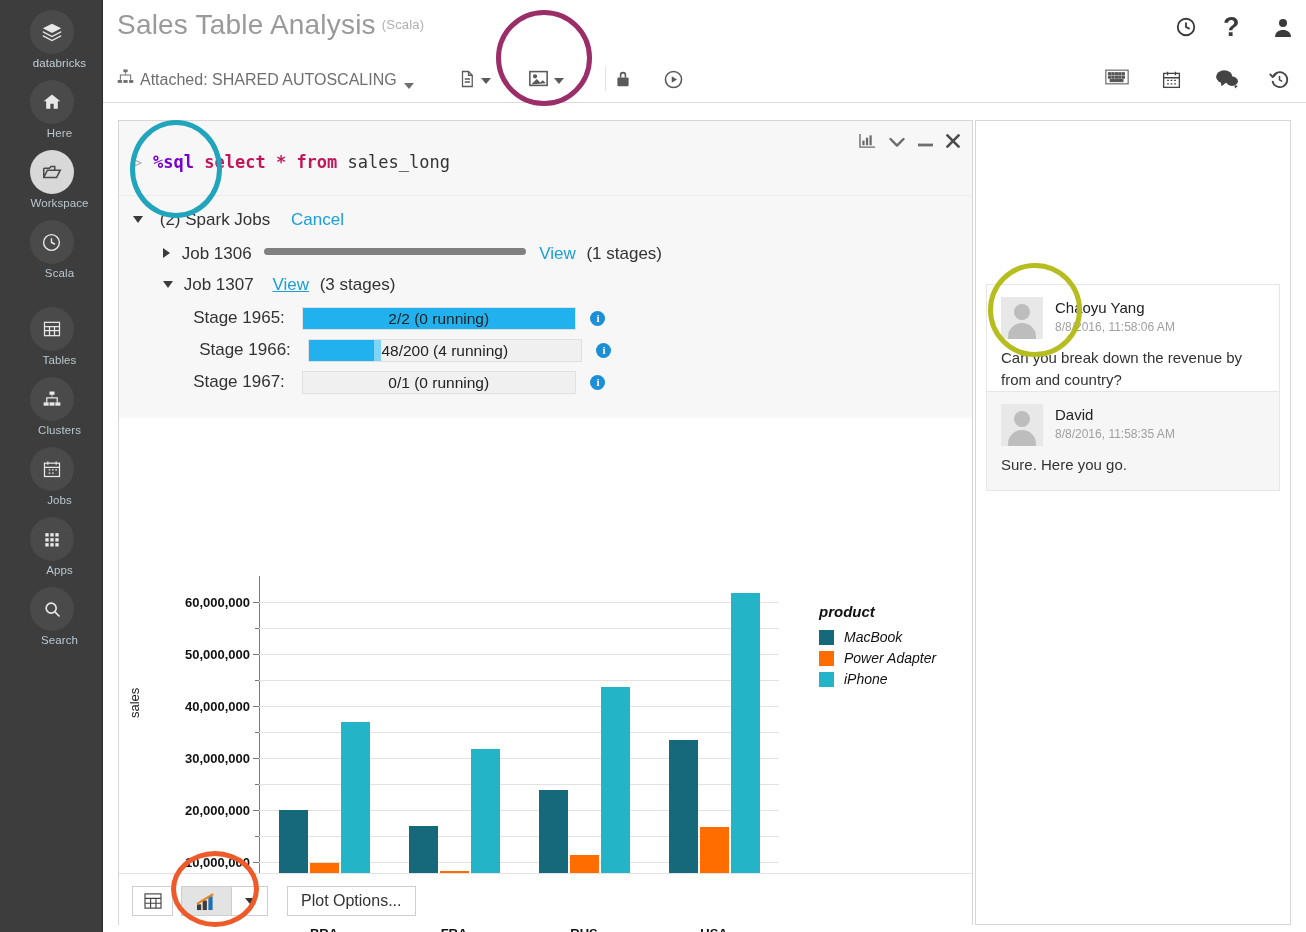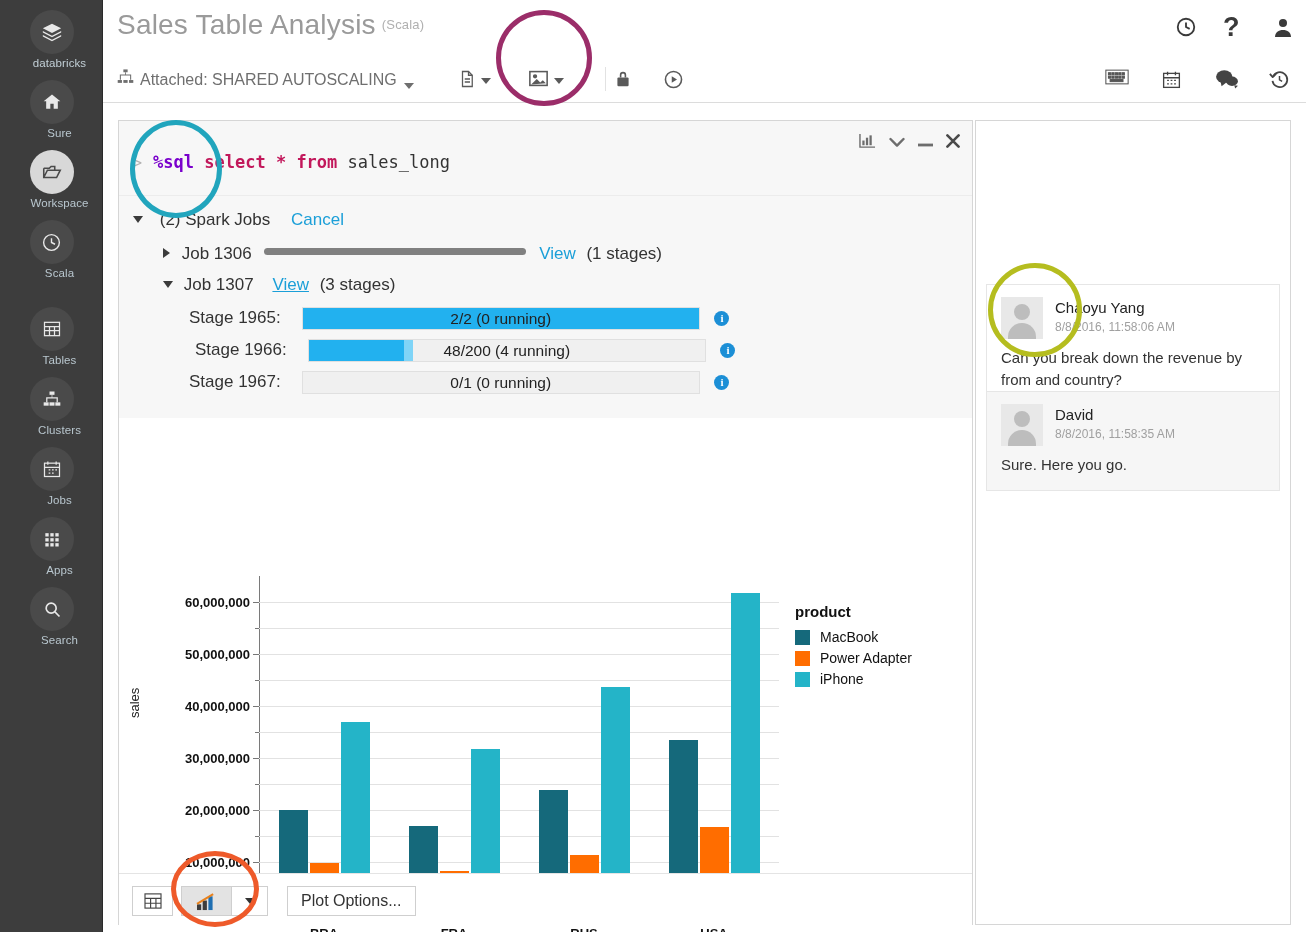--- a/index.html
+++ b/index.html
@@ -158,24 +158,24 @@
   }
   .lnk { color: #1b9fd8; cursor: pointer; }
   .lnk-u { color: #1b9fd8; text-decoration: underline; cursor: pointer; }
   .job-row { position: absolute; font-size: 17px; color: #333; }
   .job-bar-grey {
     display: inline-block; height: 7px; width: 262px;
     background: #808080; border-radius: 4px;
     vertical-align: 4px; margin: 0 8px;
   }
   .stage-row { position: absolute; font-size: 17px; color: #333; }
-  .stage-lbl { display: inline-block; width: 100px; text-align: left; }
+  .stage-lbl { display: inline-block; width: 100px; text-align: center; }
   .pbar {
     position: relative; display: inline-block;
-    width: 398px; height: 23px;
+    width: 274px; height: 23px;
     background: #f0f0f0; border: 1px solid #e0e0e0;
     vertical-align: middle; margin-left: 8px; overflow: hidden;
   }
   .pfill { position: absolute; left: 0; top: 0; height: 100%; background: #22b1ef; }
   .pfill2 { position: absolute; top: 0; height: 100%; background: #7fd4f7; }
   .ptxt {
     position: absolute; left: 0; top: 0; width: 100%; height: 100%;
     display: flex; align-items: center; justify-content: center;
     font-size: 15.5px; color: #222;
   }
@@ -211,21 +211,21 @@
     position: absolute; left: -6px; width: 6px; height: 1px; background: #777;
   }
   .gridline { position: absolute; left: 0; width: 100%; height: 1px; background: #e2e2e2; }
   #yaxis { position: absolute; left: 0; top: 0; width: 1px; height: 100%; background: #7a7a7a; }
   .bar { position: absolute; bottom: 0; }
   .xtick {
     position: absolute; top: 100%; margin-top: 12px;
     font-size: 13px; color: #111; font-weight: bold;
     text-align: center; white-space: nowrap;
   }
-  #legend { position: absolute; left: 676px; top: 185px; }
+  #legend { position: absolute; left: 700px; top: 185px; font-style: italic; }
   #legend-title { font-size: 15px; font-weight: bold; color: #111; margin-bottom: 9px; }
   .leg-row { display: flex; align-items: center; margin-bottom: 5px; }
   .leg-swatch { width: 15px; height: 15px; margin-right: 10px; }
   .leg-txt { font-size: 14px; color: #111; }
 
   
   #plot-toolbar {
     position: absolute; left: 0; top: 752px;
     width: 853px; height: 52px;
     border-top: 1px solid #e4e4e4; background: #fff;
@@ -293,21 +293,21 @@
       </div>
       <div class="side-label brand">databricks</div>
     </div>
 
     <div class="side-item" style="margin-top:11px">
       <div class="side-circle">
         <svg width="20" height="20" viewBox="0 0 24 24" fill="currentColor">
           <path d="M12 3 2 11h3v9h5v-6h4v6h5v-9h3L12 3z"></path>
         </svg>
       </div>
-      <div class="side-label">Sure</div>
+      <div class="side-label">Here</div>
     </div>
 
     <div class="side-item" style="margin-top:11px">
       <div class="side-circle active">
         <svg width="22" height="22" viewBox="0 0 24 24" fill="none" stroke="currentColor" stroke-width="1.7">
           <path d="M3 8h6l2-2h4v4M3 8v10h14l4-8H7l-4 8"></path>
         </svg>
       </div>
       <div class="side-label">Workspace</div>
     </div>

